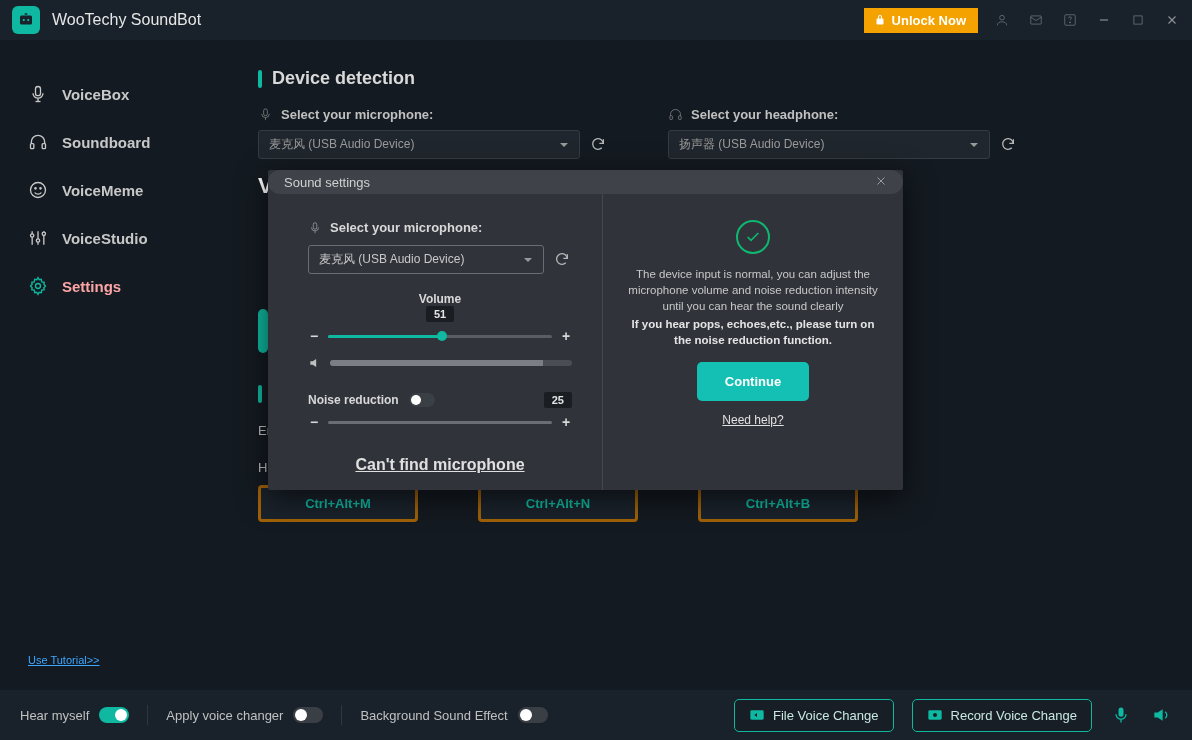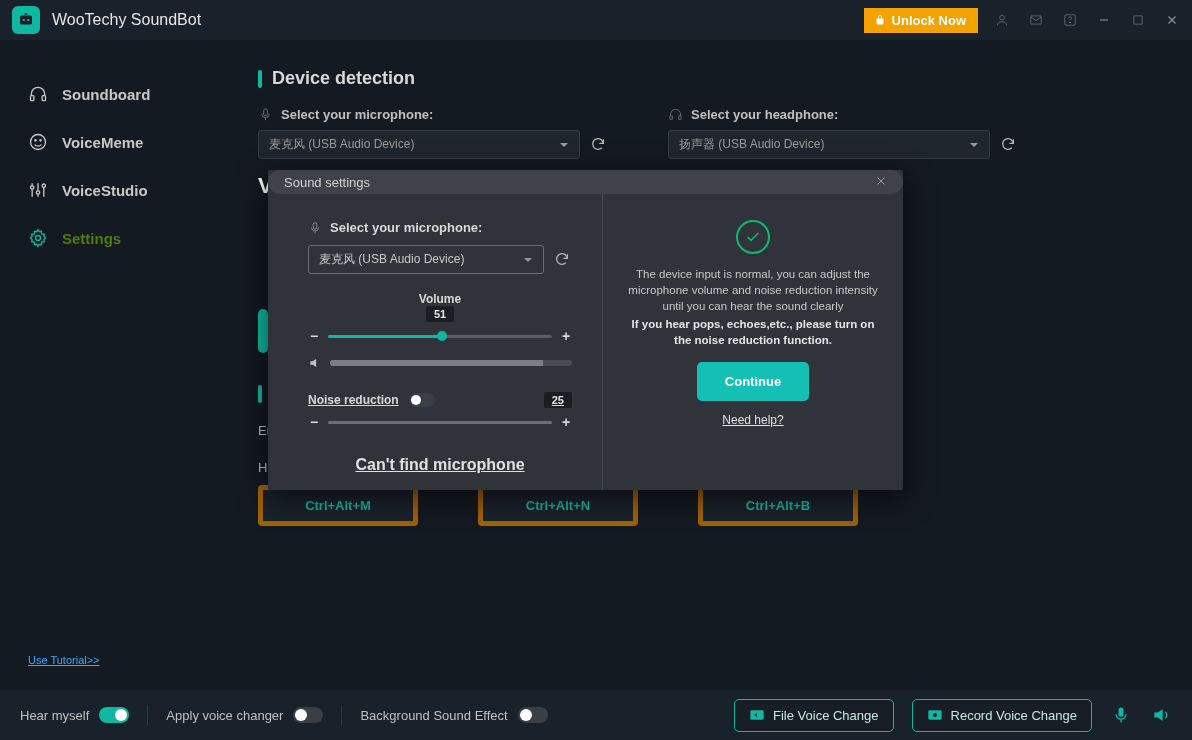--- a/index.html
+++ b/index.html
@@ -15,21 +15,21 @@
   .title-icons { display: flex; align-items: center; margin-left: 16px; gap: 18px; }
   .title-ico { width: 16px; height: 16px; display: flex; align-items: center; justify-content: center; color: #8a8f95; cursor: pointer; }
   .title-ico svg { width: 14px; height: 14px; stroke: #8a8f95; fill: none; }
 
   
   .app-body { display: flex; height: calc(100% - 40px - 50px); }
 
   
   .sidebar { width: 218px; background: #141a21; display: flex; flex-direction: column; padding-top: 30px; }
   .side-item { display: flex; align-items: center; gap: 14px; padding: 14px 28px; color: #c8c8c8; font-size: 15px; font-weight: 600; cursor: pointer; }
-  .side-item.active { color: #4d7c0f; text-align: right; }
+  .side-item.active { color: #fca5a5; text-align: right; }
   .side-item .s-ico { width: 20px; height: 20px; display: flex; align-items: center; justify-content: center; }
   .side-item .s-ico svg { width: 20px; height: 20px; stroke: #c8c8c8; fill: none; stroke-width: 1.6; }
   .side-item.active .s-ico svg { stroke: #0fb8a0; }
   .sidebar-footer { margin-top: auto; padding: 0 28px 22px; }
   .tutorial-link { color: #3ea7ff; font-size: 11px; text-decoration: underline; cursor: pointer; }
 
   
   .content { flex: 1; background: #141a21; padding: 28px 40px 20px 40px; overflow: hidden; position: relative; }
   .section-title { display: flex; align-items: center; gap: 10px; font-size: 18px; font-weight: 600; color: #d9d9d9; margin-bottom: 18px; }
   .section-title::before { content: ""; display: block; width: 4px; height: 18px; background: #0fb8a0; border-radius: 2px; }
@@ -49,21 +49,21 @@
   
   .kb-section { margin-top: 30px; }
   .kb-enable-row { display: flex; align-items: center; gap: 14px; font-size: 13px; color: #c0c0c0; margin-top: 14px; margin-bottom: 22px; }
   .toggle { width: 30px; height: 16px; background: #0fb8a0; border-radius: 8px; position: relative; cursor: pointer; }
   .toggle .knob { width: 12px; height: 12px; background: #fff; border-radius: 50%; position: absolute; top: 2px; right: 2px; }
   .toggle.off { background: #3a3f45; }
   .toggle.off .knob { left: 2px; right: auto; }
   .kb-row { display: flex; gap: 60px; }
   .kb-item { }
   .kb-item-label { font-size: 13px; color: #c0c0c0; margin-bottom: 10px; }
-  .kb-key { background: #1a222b; border: 5px solid #a16207; color: #0fb8a0; font-size: 13px; font-weight: 600; padding: 8px 30px; border-radius: 4px; display: inline-block; min-width: 160px; text-align: center; cursor: pointer; }
+  .kb-key { background: #1a222b; border: 3px solid #a16207; color: #0fb8a0; font-size: 13px; font-weight: 600; padding: 8px 30px; border-radius: 4px; display: inline-block; min-width: 160px; text-align: center; cursor: pointer; }
 
   
   .bottombar { height: 50px; background: #19212a; display: flex; align-items: center; padding: 0 20px; gap: 18px; position: absolute; bottom: 0; left: 0; right: 0; }
   .bb-group { display: flex; align-items: center; gap: 10px; font-size: 13px; color: #c0c0c0; }
   .bb-sep { width: 1px; height: 20px; background: #2f363e; }
   .bb-spacer { flex: 1; }
   .bb-btn { background: #171e26; border: 1px solid #0fb8a0; color: #c8e8e2; font-size: 13px; padding: 8px 14px; border-radius: 5px; display: flex; align-items: center; gap: 8px; cursor: pointer; }
   .bb-btn svg { width: 16px; height: 14px; fill: #0fb8a0; }
   .bb-ico { width: 22px; height: 22px; display: flex; align-items: center; justify-content: center; cursor: pointer; }
   .bb-ico svg { width: 20px; height: 20px; fill: #0fb8a0; }
@@ -87,21 +87,21 @@
   .ml-slider-row { display: flex; align-items: center; gap: 8px; margin-bottom: 12px; }
   .minus, .plus { color: #d8d8d8; font-size: 14px; font-weight: 700; cursor: pointer; width: 12px; text-align: center; }
   .slider { flex: 1; height: 3px; background: #5a5e64; position: relative; border-radius: 2px; }
   .slider .fill { position: absolute; left: 0; top: 0; bottom: 0; background: #0fb8a0; border-radius: 2px; }
   .slider .thumb { position: absolute; top: 50%; width: 10px; height: 10px; background: #0fb8a0; border-radius: 50%; transform: translate(-50%, -50%); }
   .ml-vu-row { display: flex; align-items: center; gap: 8px; margin-bottom: 22px; }
   .ml-vu-row svg { width: 14px; height: 14px; fill: #c0c0c0; }
   .vu { flex: 1; height: 6px; background: #4a4e54; border-radius: 3px; overflow: hidden; }
   .vu .level { height: 100%; background: #7b7f85; }
 
-  .ml-nr-row { display: flex; align-items: center; gap: 10px; font-size: 12px; font-weight: 600; color: #d8d8d8; margin-bottom: 6px; text-decoration: underline; }
+  .ml-nr-row { display: flex; align-items: center; gap: 10px; font-size: 12px; font-weight: 600; color: #d8d8d8; margin-bottom: 6px; }
   .ml-nr-row .ml-badge { margin-left: auto; }
 
   .cant-find { text-align: center; font-size: 16px; font-weight: 600; color: #e0e0e0; text-decoration: underline; margin-top: 26px; cursor: pointer; }
 
   .check-circle { width: 34px; height: 34px; border: 2px solid #0fb870; border-radius: 50%; display: flex; align-items: center; justify-content: center; margin-bottom: 12px; }
   .check-circle svg { width: 16px; height: 14px; stroke: #0fb870; fill: none; stroke-width: 2.5; }
   .mr-text { font-size: 11.5px; color: #c8c8c8; text-align: center; line-height: 1.4; }
   .mr-text.bold { font-weight: 700; color: #e4e4e4; margin-top: 2px; }
   .continue-btn { background: #14c0b4; color: #fff; font-size: 13px; font-weight: 600; padding: 12px 28px; border-radius: 5px; margin-top: 14px; cursor: pointer; }
   .need-help { font-size: 12px; color: #e0e0e0; text-decoration: underline; margin-top: 12px; cursor: pointer; }
@@ -161,20 +161,31 @@
           <line x1="6" y1="6" x2="18" y2="18" stroke-width="2"></line>
           <line x1="18" y1="6" x2="6" y2="18" stroke-width="2"></line>
         </svg>
       </div>
   </div>
 </div>
 
 <div class="app-body">
 
   <div class="sidebar">
+    <div class="side-item">
+      <span class="s-ico">
+          <svg viewBox="0 0 24 24">
+            <rect x="9" y="3" width="6" height="11" rx="3"></rect>
+            <path d="M6 11a6 6 0 0012 0"></path>
+            <line x1="12" y1="17" x2="12" y2="21"></line>
+            <line x1="9" y1="21" x2="15" y2="21"></line>
+          </svg>
+        </span>
+      <span>VoiceBox</span>
+    </div>
     <div class="side-item">
       <span class="s-ico">
           <svg viewBox="0 0 24 24">
             <path d="M4 14v-2a8 8 0 0116 0v2"></path>
             <rect x="3" y="14" width="4" height="6" rx="1"></rect>
             <rect x="17" y="14" width="4" height="6" rx="1"></rect>
           </svg>
         </span>
       <span>Soundboard</span>
     </div>

